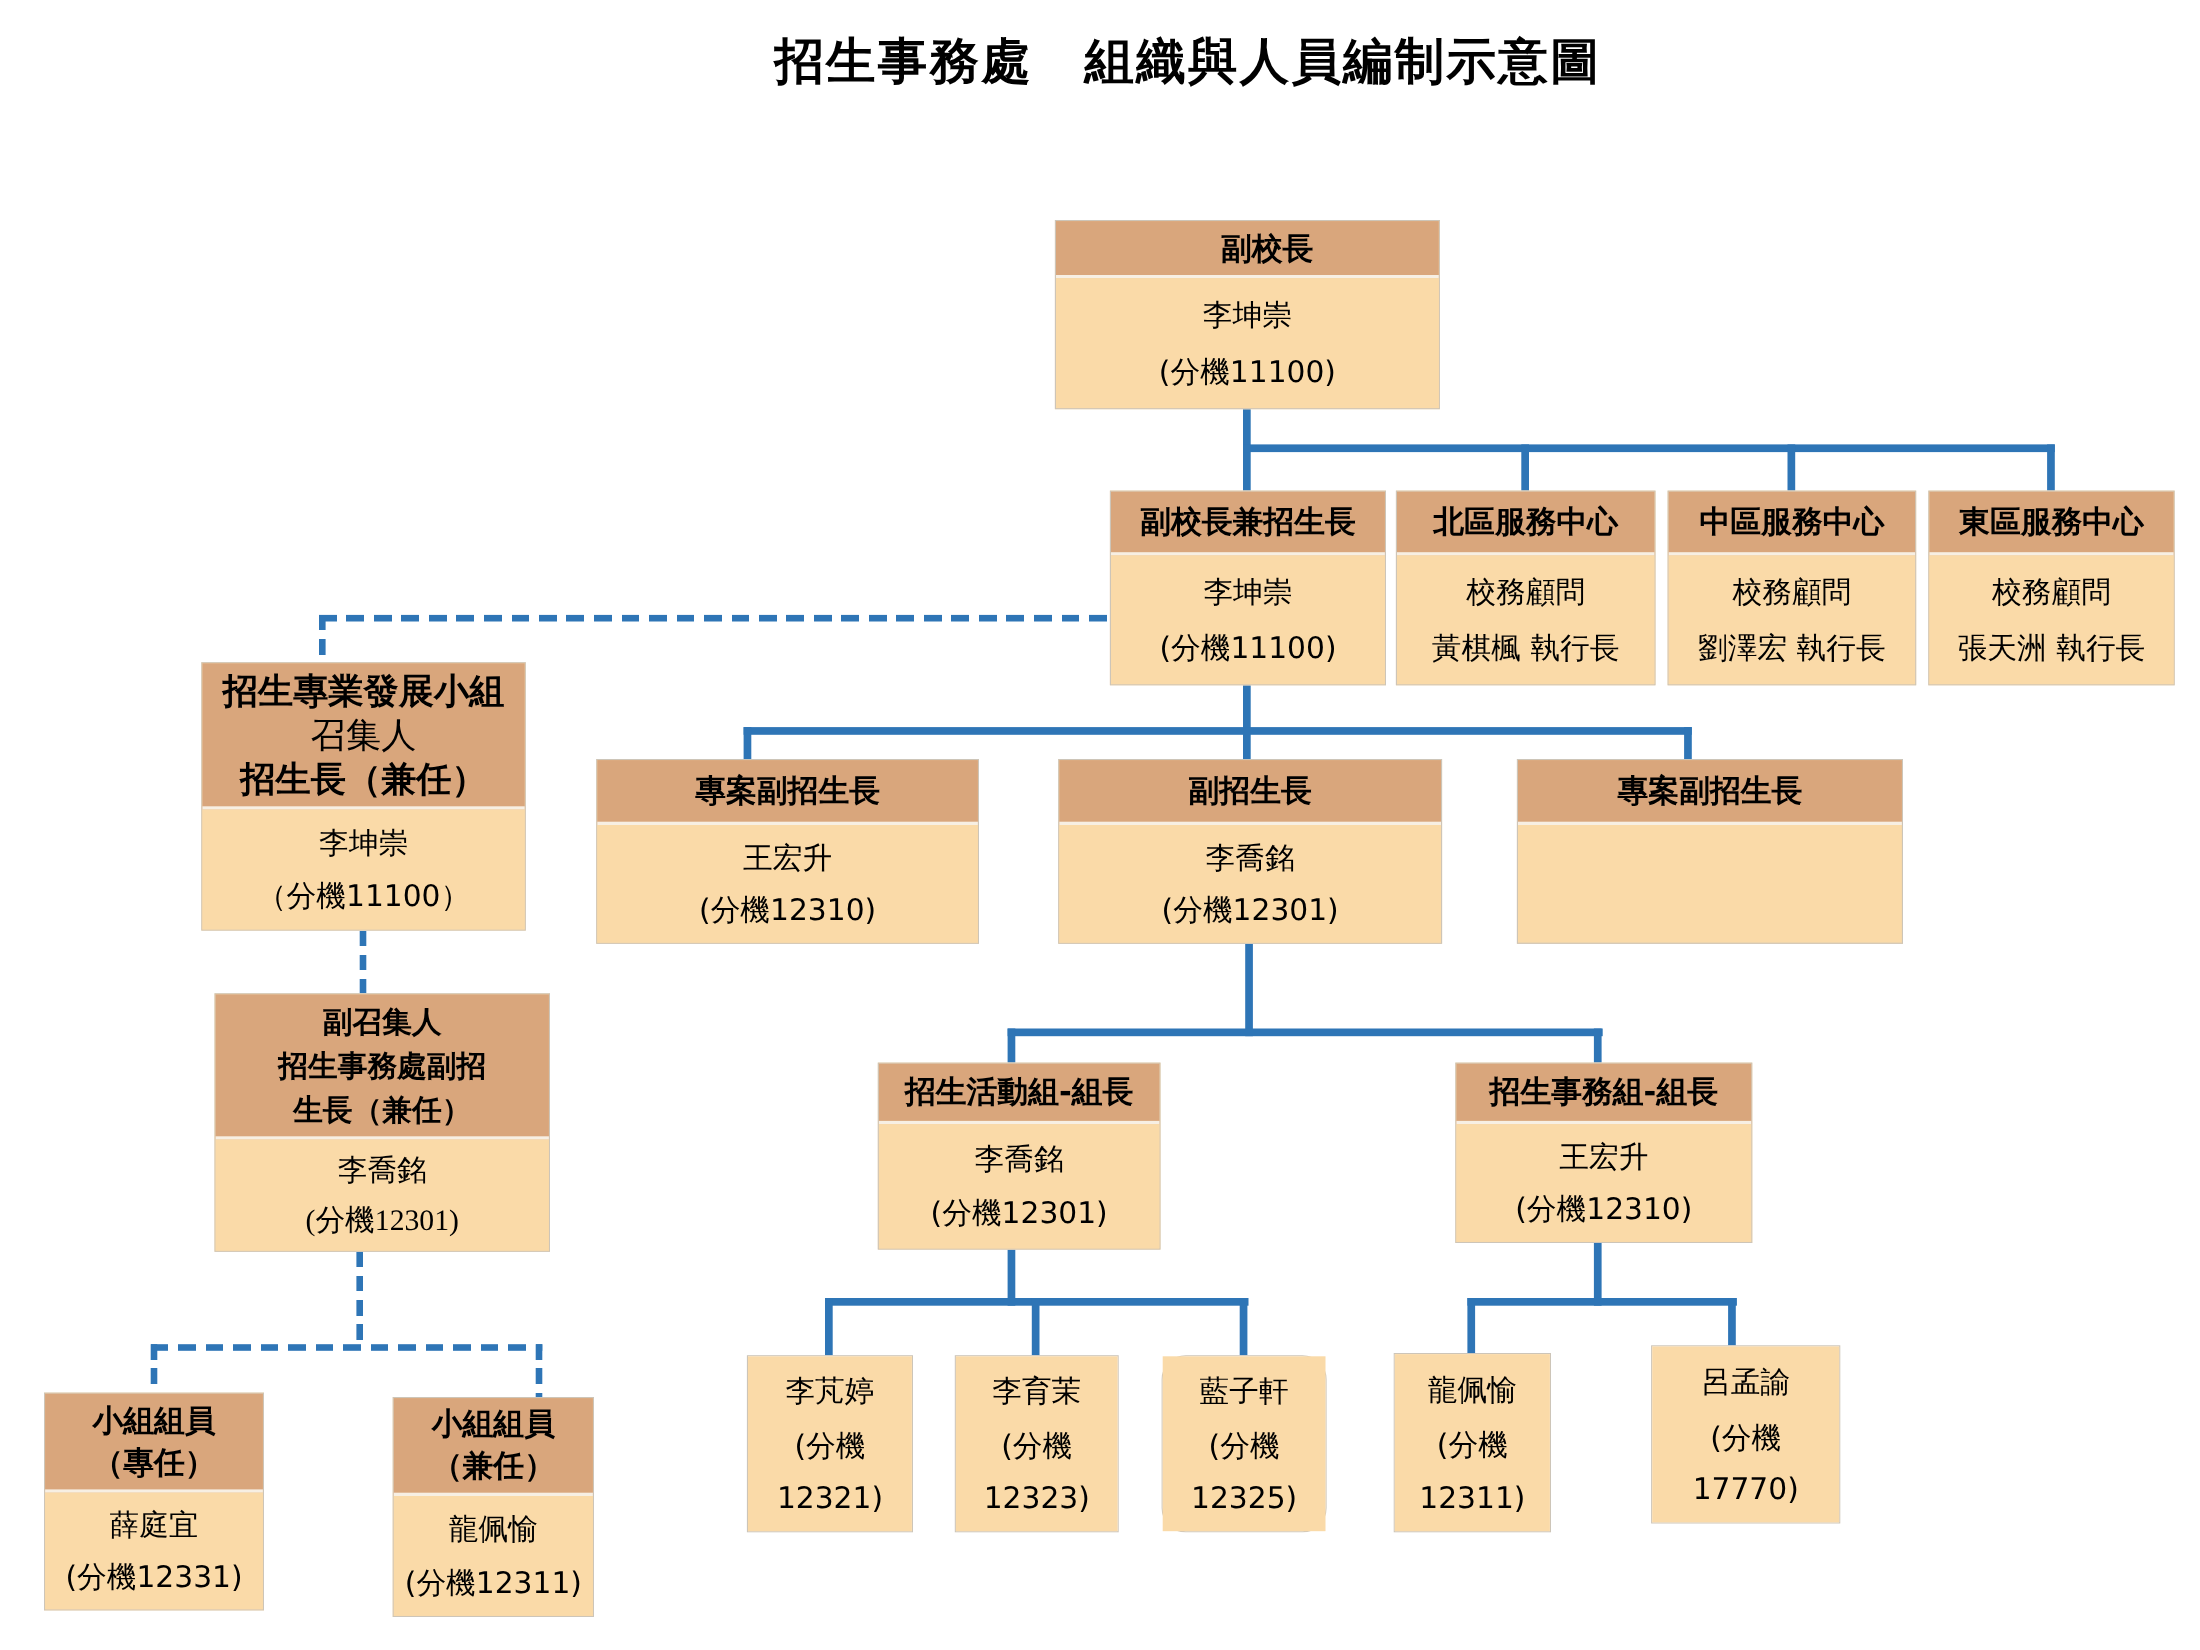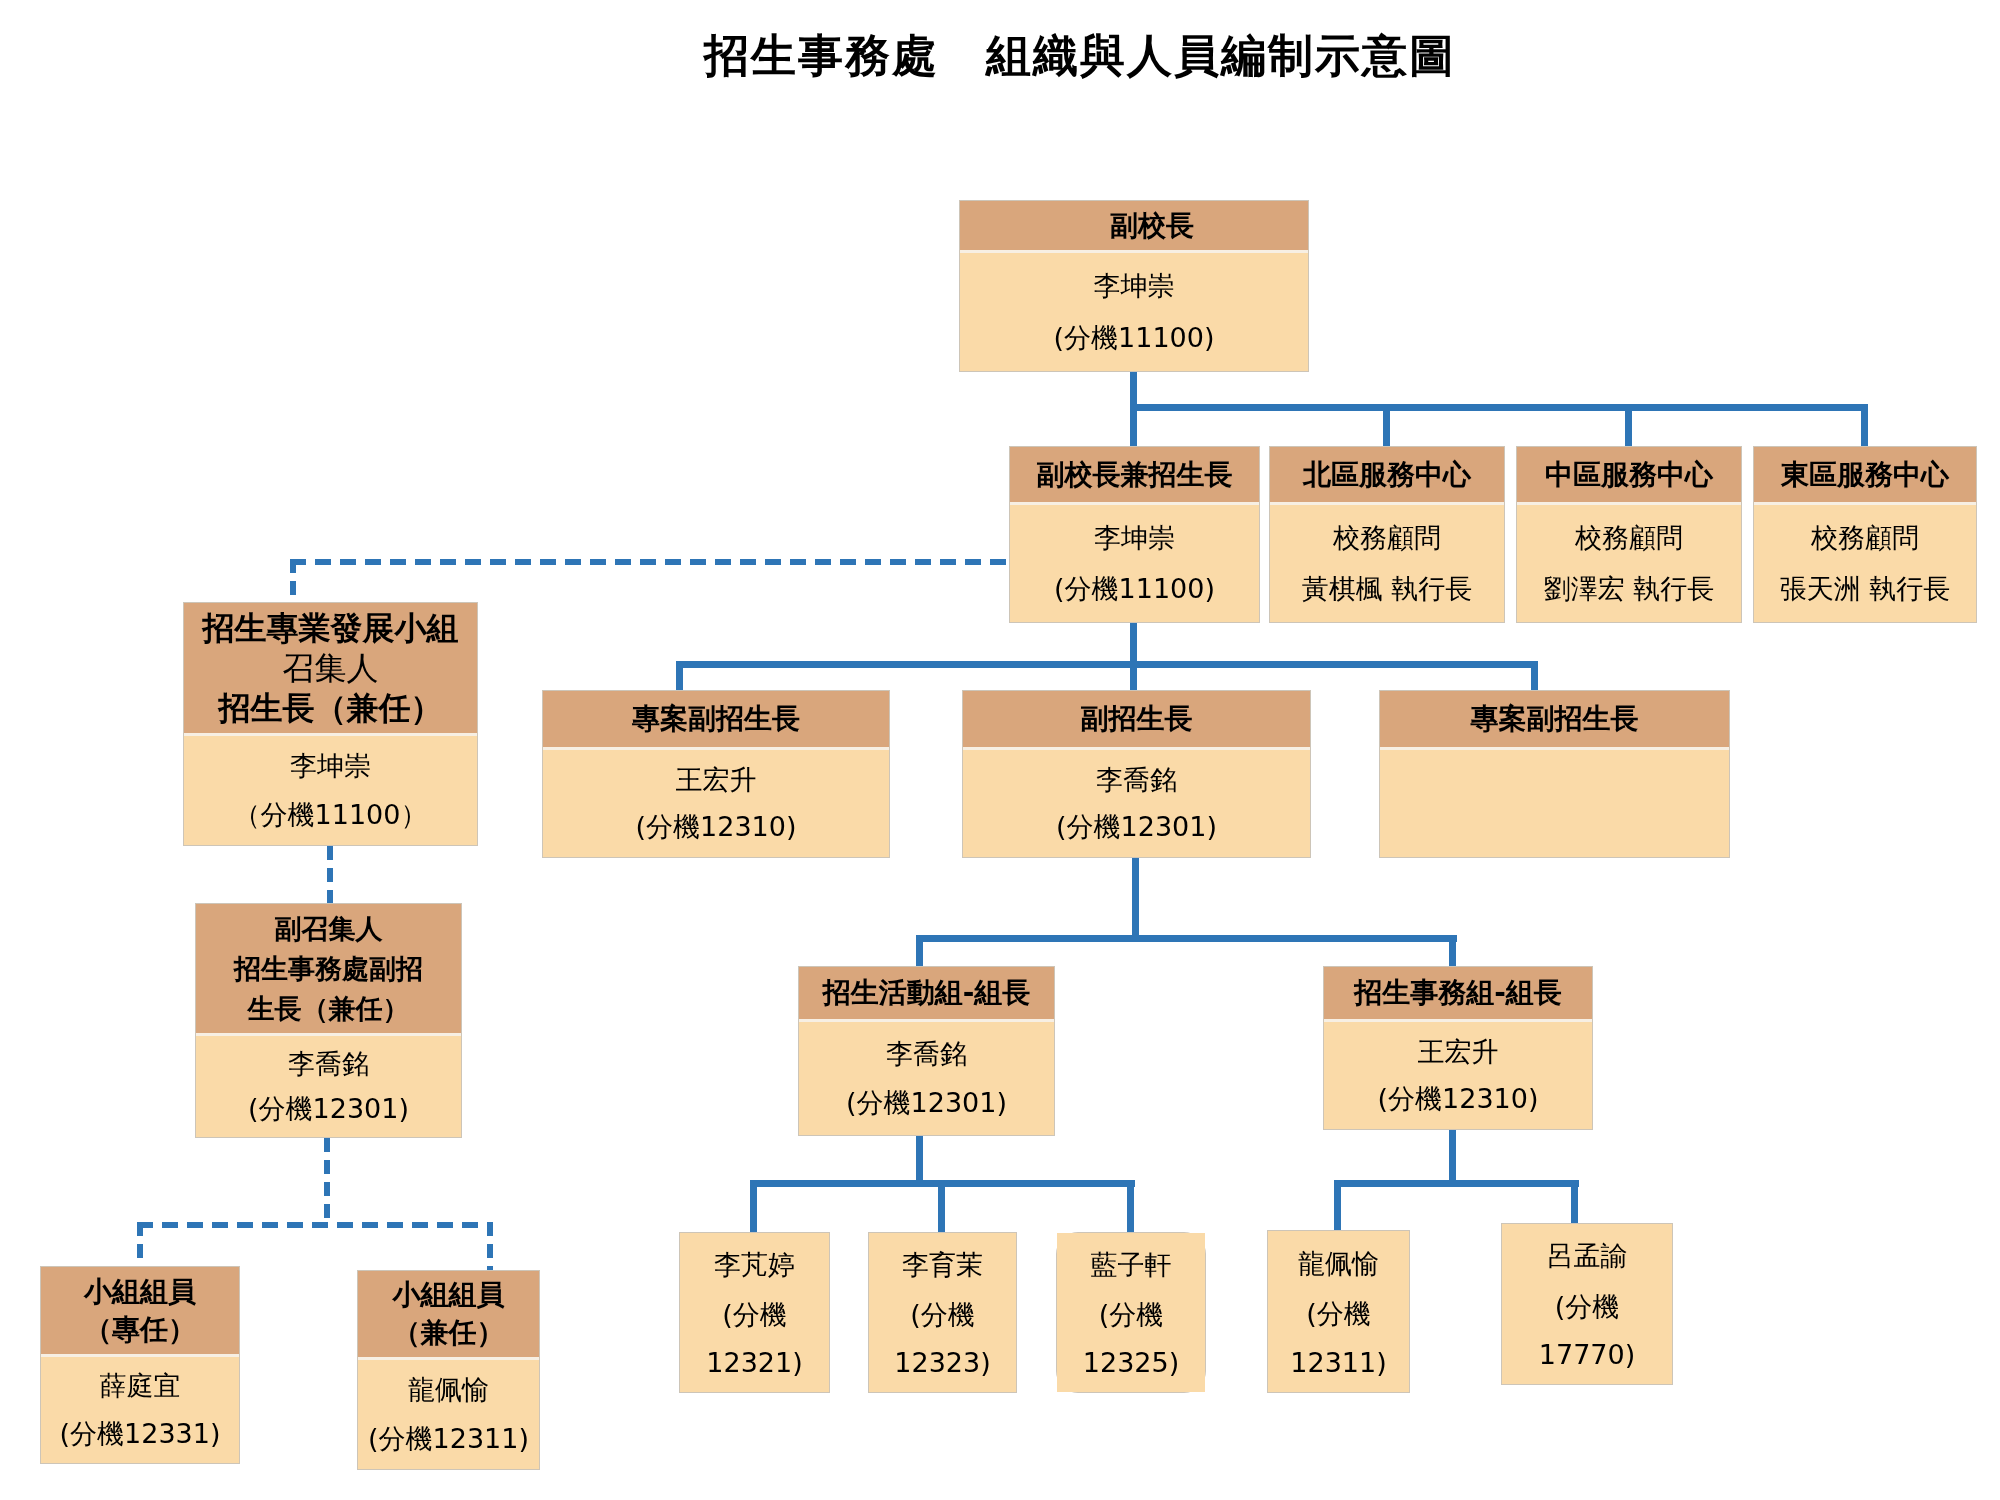--- a/index.html
+++ b/index.html
@@ -124,21 +124,21 @@
       <div>招生專業發展小組</div>
       <div class="thin">召集人</div>
       <div>招生長（兼任）</div>
     </div>
     <div class="bod">
       <div>李坤崇</div>
       <div>（分機11100）</div>
     </div>
   </div>
 
-  <div class="node" style="left:195px;top:903px;width:267px;height:235px;">
+  <div class="node" style="left:195px;top:903px;width:305px;height:235px;font-family:Liberation Serif, serif;">
     <div class="hdr" style="height:129px;font-size:27px;line-height:40px;">
       <div>副召集人</div>
       <div>招生事務處副招</div>
       <div>生長（兼任）</div>
     </div>
     <div class="bod">
       <div>李喬銘</div>
       <div>(分機12301)</div>
     </div>
   </div>

